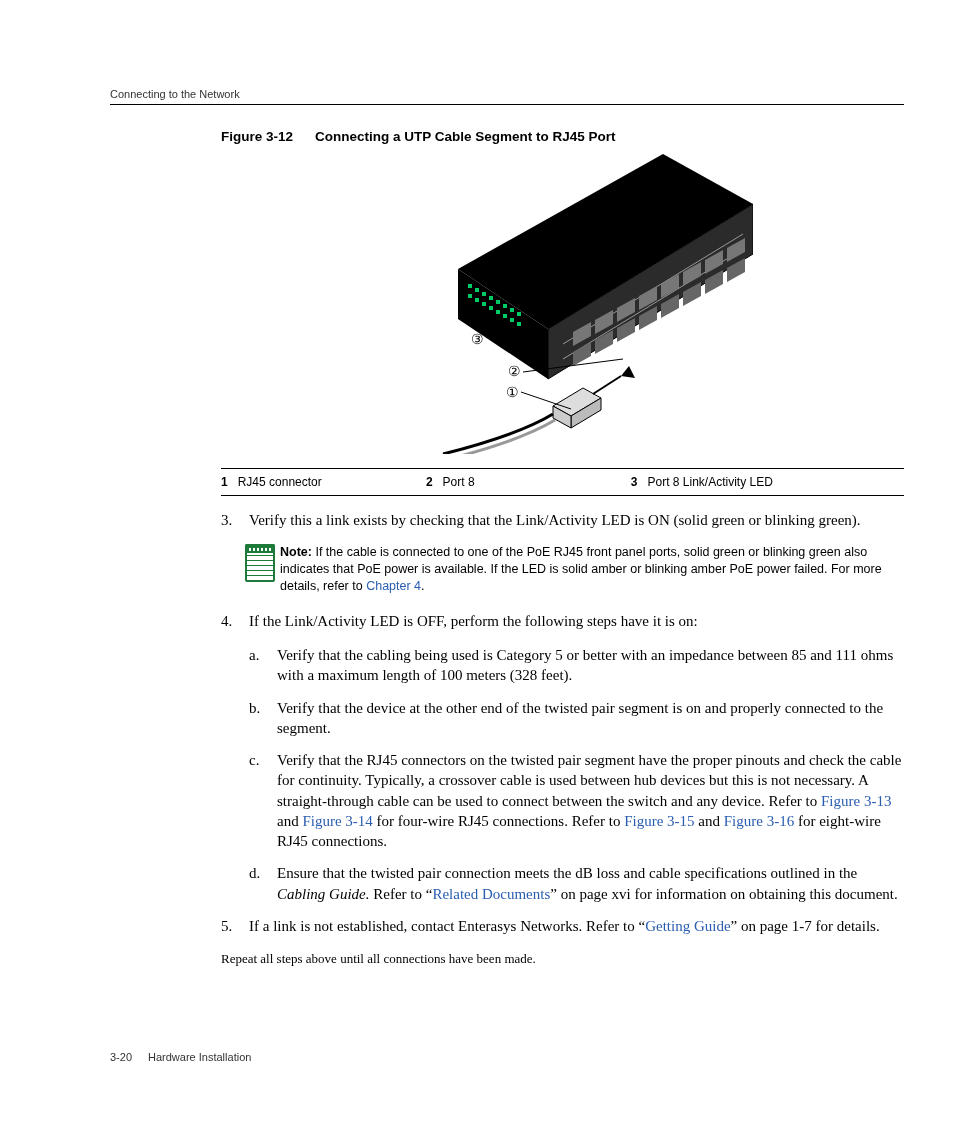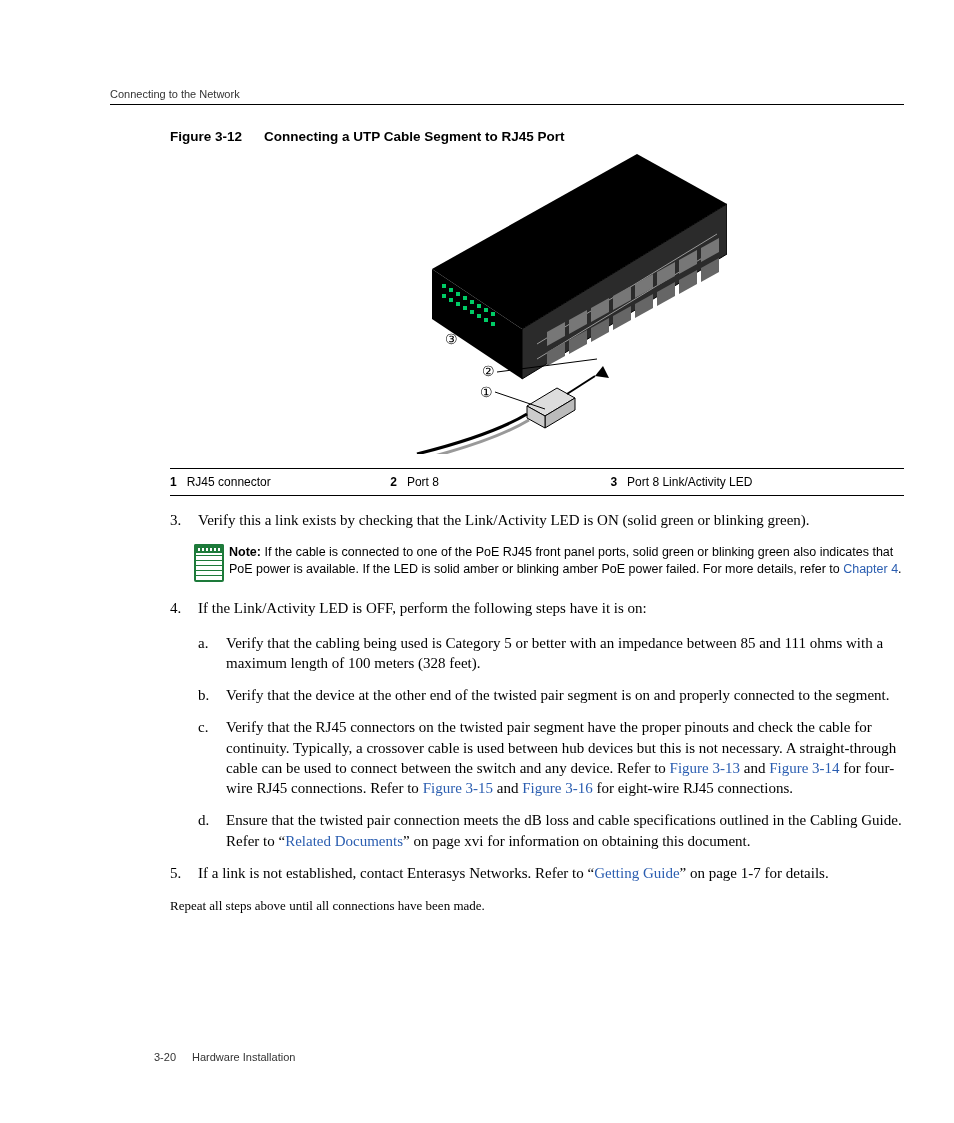--- a/index.html
+++ b/index.html
@@ -19,21 +19,21 @@
     font-family: Arial, Helvetica, sans-serif;
     font-size: 11px;
     color: #333;
   }
   .rule {
     border: none;
     border-top: 1px solid #000;
     margin: 4px 0 24px 0;
   }
   .content {
-    margin-left: 60px; 
+    margin-left: 111px; 
   }
   .fig-caption {
     font-family: Arial, Helvetica, sans-serif;
     font-weight: bold;
     font-size: 13.5px;
     margin: 0 0 10px 0;
   }
   .fig-caption .gap { display:inline-block; width:22px; }
 
   
@@ -62,21 +62,21 @@
 
   
   .step { display:flex; margin: 0 0 14px 0; font-size: 15px; line-height: 1.35; }
   .step .sn { width: 28px; flex: none; }
   .step .sb { flex: 1; }
   .sub { display:flex; margin: 0 0 12px 28px; font-size: 15px; line-height: 1.35; }
   .sub .sn { width: 28px; flex: none; }
   .sub .sb { flex: 1; }
   .para { font-size:13px; line-height:1.35; margin: 0 0 14px 0; }
   .link { color: #2a5db0; }
-  .ital { }
+  .ital { font-style: italic; }
 
   
   .note {
     display:flex;
     align-items:flex-start;
     gap: 5px;
     margin: 6px 0 16px 24px;
   }
   .note-icon {
     width: 30px; height: 38px; flex:none;
@@ -106,21 +106,21 @@
   }
   .note-text b { font-weight: bold; }
 
   .footer {
     position: absolute;
     left: 110px; bottom: 60px;
     font-family: Arial, Helvetica, sans-serif;
     font-size: 11px;
     color: #333;
   }
-  .footer .pg { margin-right: 16px; margin-left: 44px; }
+  .footer .pg { margin-right: 16px; }
 </style>
 </head>
 <body>
 
 <div class="page">
   <div class="running-head">Connecting to the Network</div>
   <hr class="rule">
 
   <div class="content">
 

